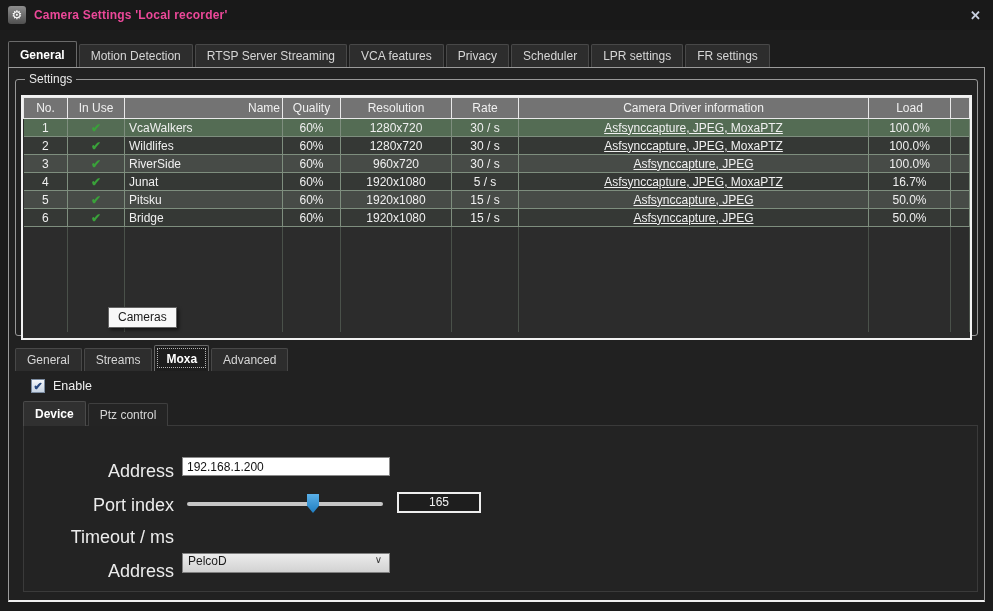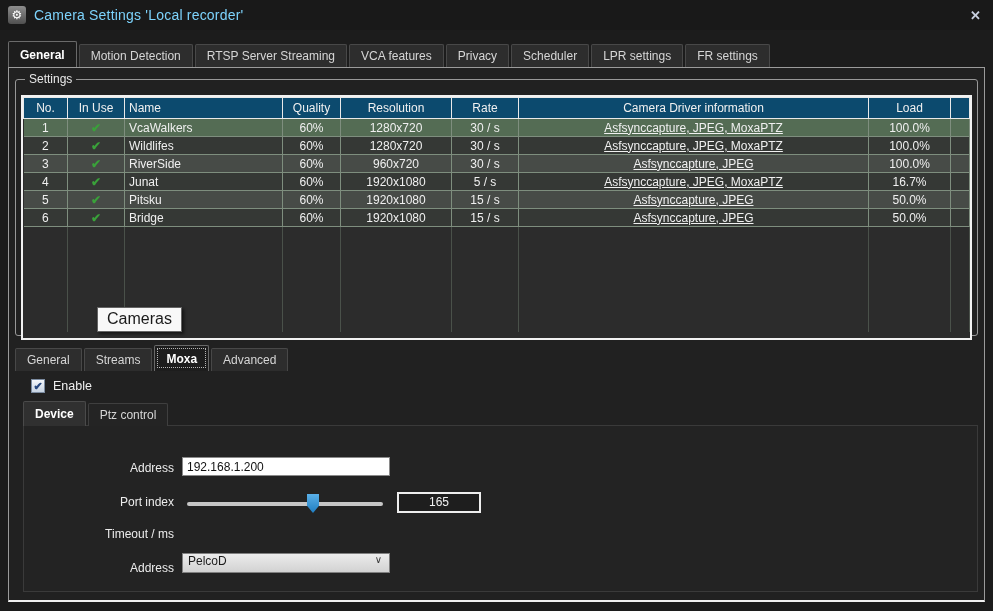--- a/index.html
+++ b/index.html
@@ -6,21 +6,21 @@
   html,body { margin:0; padding:0; background:#101010; }
   body { font-family:"Liberation Sans", sans-serif; }
 
   .window { position:relative; width:993px; height:611px; background:#1c1c1c; overflow:hidden; }
 
   
   .titlebar { position:absolute; top:0; left:0; right:0; height:30px; background:#191919;
               display:flex; align-items:center; padding-left:8px; gap:8px; }
   .app-icon { width:18px; height:18px; border-radius:3px; background:linear-gradient(180deg,#8d8d8d,#4f4f4f);
               color:#fff; font-size:12px; line-height:18px; text-align:center; flex:0 0 auto; }
-  .win-title { color:#7dd3fc; font-size:14px; letter-spacing:.2px; }
+  .win-title { color:#ec4899; font-size:12px; letter-spacing:.2px;font-weight:bold; }
   .close-btn { margin-left:auto; margin-right:12px; color:#c8cfdf; font-size:13px; font-weight:bold; cursor:pointer; }
 
   
   .tabbar { display:flex; align-items:flex-end; }
   .tab { height:23px; padding:0 11px; margin-right:2px; display:flex; align-items:center;
          background:#2d2d2d; border:1px solid #484848; border-bottom:none;
          border-radius:2px 2px 0 0; color:#d6d6d6; font-size:12px; white-space:nowrap; cursor:pointer; }
   .tab.active { height:26px; background:#1d1d1d; color:#ffffff; font-weight:bold; border-color:#6a6a6a; position:relative; z-index:3; }
   .tab.active.focus-dotted { outline:1px dotted #b5b5b5; outline-offset:-4px; }
 
@@ -32,56 +32,56 @@
 
   
   .settings-group { position:absolute; left:6px; top:4px; width:963px; height:264px;
                     border:1px solid #989898; border-radius:3px; margin:0; padding:0; }
   .settings-group legend { margin-left:9px; padding:0 4px; font-size:12px; color:#e8e8e8; }
 
   
   .table-wrap { position:absolute; left:5px; top:9px; width:951px; height:245px;
                 border:2px solid #f2f2f2; background:#2c2c2c; overflow:hidden; }
   table.cams { width:100%; border-collapse:collapse; table-layout:fixed; color:#f0f0f0; font-size:12px; }
-  table.cams th { height:21px; background:#0c4a6e; border:1px solid #e9e9e9; font-weight:normal;
+  table.cams th { height:21px; background:#737373; border:1px solid #e9e9e9; font-weight:normal;
                   text-align:center; white-space:nowrap; overflow:hidden; padding:0 2px; }
-  table.cams th.name-h { text-align:left; padding-left:4px; }
+  table.cams th.name-h { text-align:right; padding-left:4px; }
   table.cams td { height:18px; border-right:1px solid #7e8e7e; border-bottom:1px solid #7e8e7e;
                   text-align:center; white-space:nowrap; overflow:hidden; padding:0 2px; }
   table.cams td.name { text-align:left; padding-left:4px; }
   tr.row-sel td { background:#546c54; }
   tr.row-a  td { background:#353835; }
   tr.row-b  td { background:#474b47; }
   td.check { color:#3aa23a; font-size:12px; font-weight:bold; }
   .driver-link { text-decoration:underline; cursor:pointer; }
   tr.filler td { height:105px; background:#2c2c2c; border-right:1px solid #4a514a; border-bottom:none; }
 
   
-  .tooltip { position:absolute; left:97px; top:307px; z-index:20; background:#f8f8f8; color:#1a1a1a;
-             border:1px solid #646464; padding:2px 9px 3px; font-size:16px;
+  .tooltip { position:absolute; left:108px; top:307px; z-index:20; background:#f8f8f8; color:#1a1a1a;
+             border:1px solid #646464; padding:2px 9px 3px; font-size:12px;
              box-shadow:2px 2px 3px rgba(0,0,0,.55); }
 
   
   .camera-tabs { position:absolute; left:6px; top:279px; height:24px; }
 
   
   .enable-row { position:absolute; left:22px; top:311px; display:flex; align-items:center; gap:8px; }
   .checkbox { width:14px; height:14px; background:linear-gradient(180deg,#f5f7fa,#c7d3e2);
               border:1px solid #7b8ba0; color:#27477e; font-size:11px; font-weight:bold;
               line-height:12px; text-align:center; cursor:pointer; }
   .enable-label { color:#f0f0f0; font-size:12.5px; }
 
   
   .device-tabs { position:absolute; left:14px; top:334px; height:24px; z-index:2; }
   .device-tabs .tab { background:#242424; border-color:#3f3f3f; }
   .device-tabs .tab.active { background:#303030; border-color:#4a4a4a; height:25px; }
   .device-panel { position:absolute; left:14px; top:357px; width:955px; height:167px;
                   background:#232323; border:1px solid #3a3a3a; }
 
-  .frm-label { position:absolute; left:10px; width:140px; text-align:right; color:#ececec; font-size:12px; }
+  .frm-label { position:absolute; left:10px; width:140px; text-align:right; color:#ececec; font-size:18px; }
   .txt-input { position:absolute; left:158px; width:208px; height:19px; background:#ffffff; color:#111;
                border:1px solid #8a8a8a; font-size:12px; font-family:"Liberation Sans",sans-serif; padding:8px 4px; }
 
   .slider { position:absolute; left:163px; top:68px; width:196px; height:20px; cursor:pointer; }
   .slider-track { position:absolute; left:0; right:0; top:8px; height:4px; background:#c6c6c6; border-radius:2px; }
   .slider-thumb { position:absolute; left:120px; top:0; width:12px; height:19px;
                   background:linear-gradient(180deg,#5ab0e8,#1f7ec2);
                   clip-path:polygon(0 0,100% 0,100% 62%,50% 100%,0 62%); cursor:pointer; }
   .value-box { position:absolute; left:373px; top:66px; width:84px; height:21px; border:2px solid #eeeeee;
                background:#1e1e1e; color:#f0f0f0; font-size:12px; text-align:center; line-height:17px; }

